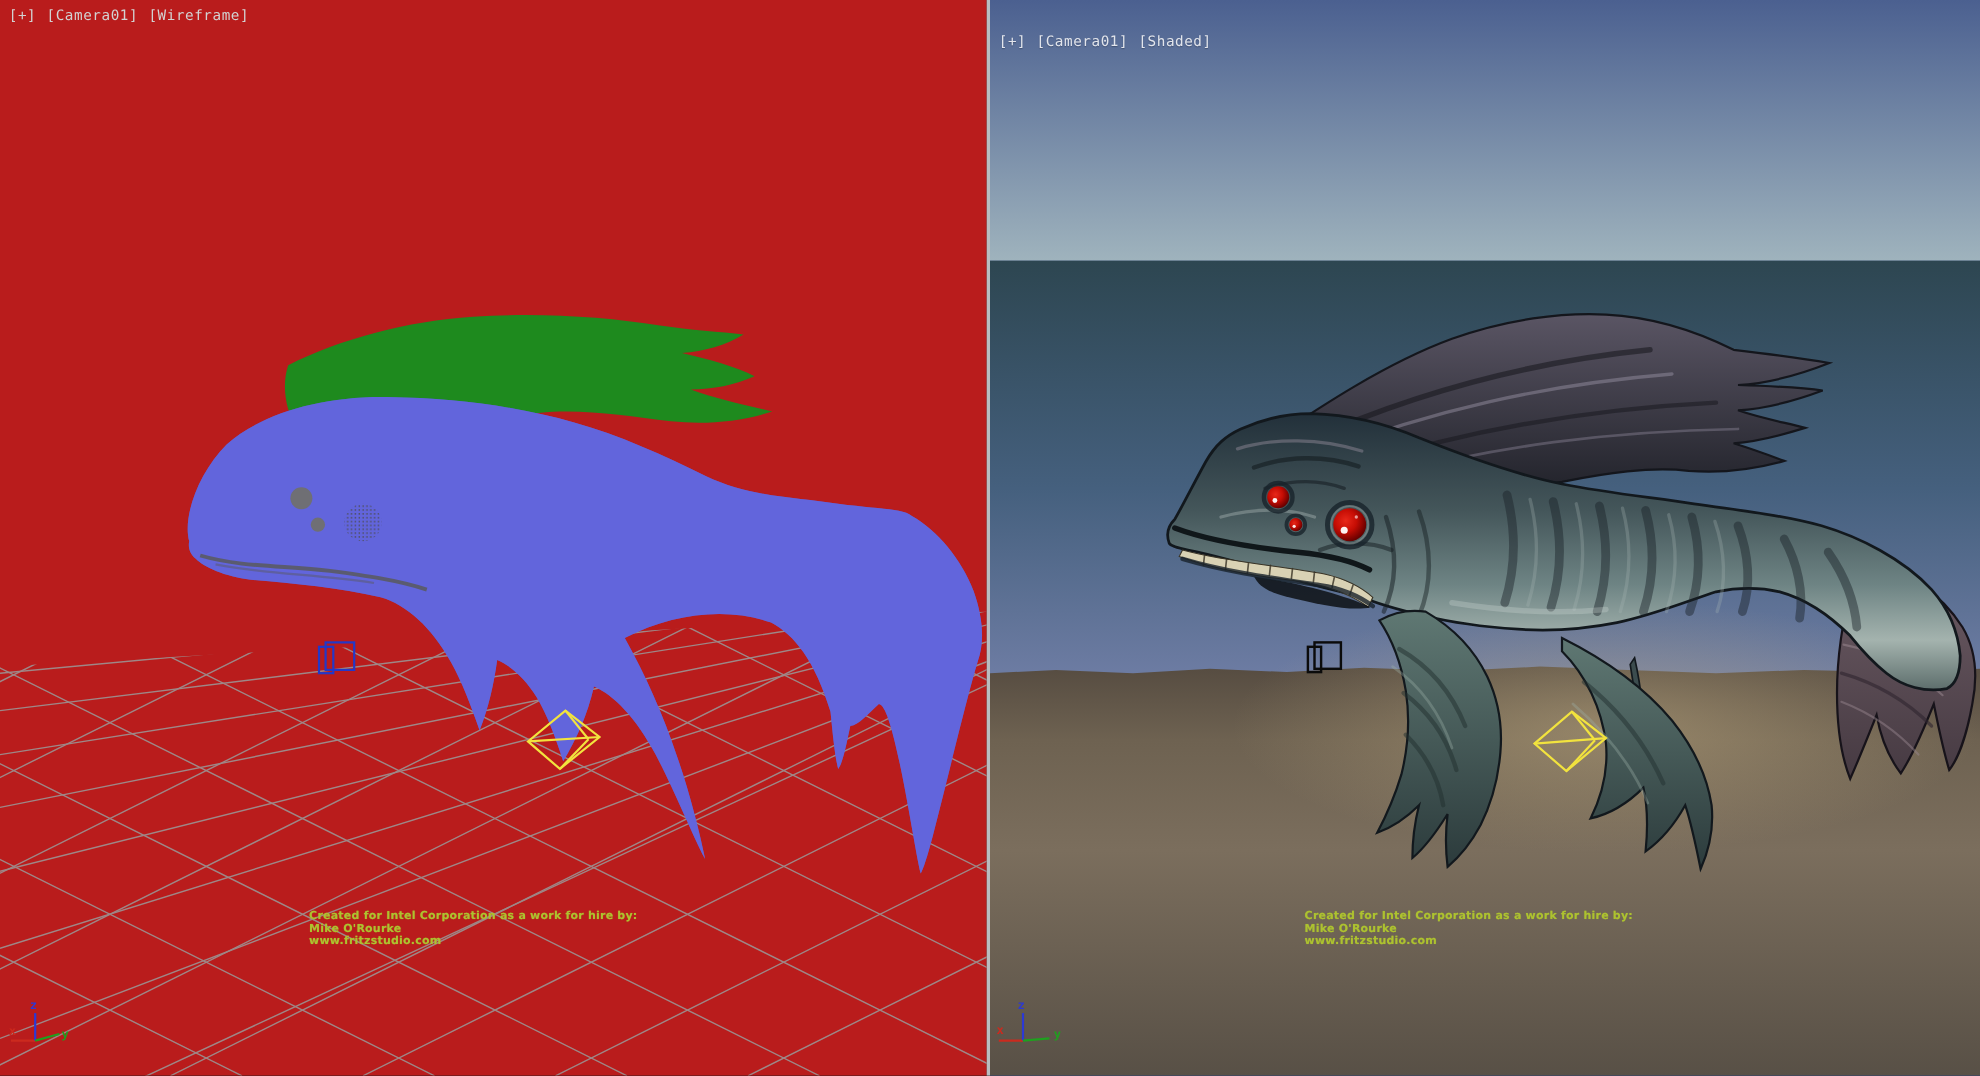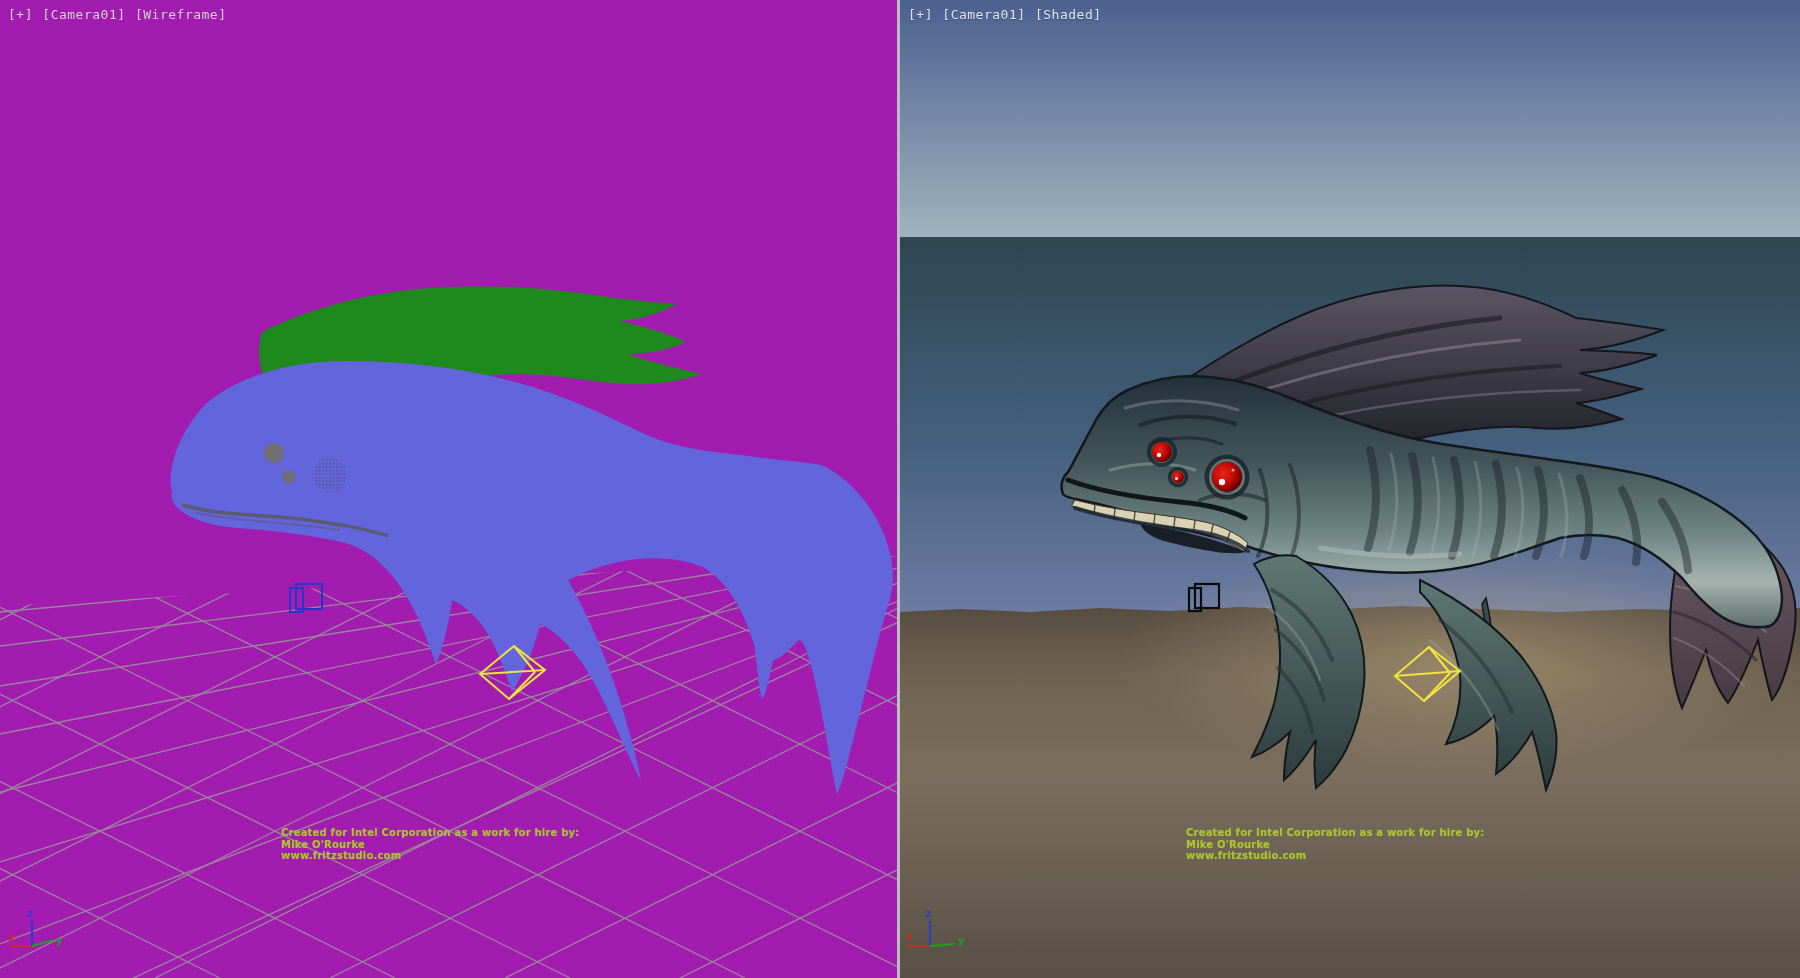--- a/index.html
+++ b/index.html
@@ -1,26 +1,26 @@
 <!DOCTYPE html>
 <html><head>
 <meta charset="utf-8">
 <style>
   html,body{margin:0;padding:0;background:#1e1e1e;}
   .stage{position:relative;width:1800px;height:978px;overflow:hidden;
          font-family:"DejaVu Sans",sans-serif;}
   .viewport{position:absolute;top:0;height:978px;overflow:hidden;}
-  .vp-left{left:0;width:897px;background:#a21caf;}
+  .vp-left{left:0;width:897px;background:#b91c1c;}
   .vp-right{left:900px;width:900px;background:#4b5f8f;}
   .splitter{position:absolute;top:0;left:897px;width:3px;height:978px;background:#b9bcc0;cursor:col-resize;}
   .vp-label{position:absolute;top:7px;left:8px;z-index:30;
             font-family:"DejaVu Sans Mono",monospace;font-size:13px;letter-spacing:0.5px;
             user-select:none;white-space:nowrap;}
   .vp-left .vp-label{color:#d2d2d2;}
-  .vp-right .vp-label{color:#e2e5ec;text-shadow:0 1px 1px rgba(20,30,50,.35);}
+  .vp-right .vp-label{color:#e2e5ec;text-shadow:0 1px 1px rgba(20,30,50,.35);margin-top:24px;}
   .vp-label span{cursor:pointer;margin-right:1px;}
   .watermark{position:absolute;z-index:25;color:#adc22f;font-size:10px;font-weight:bold;
              line-height:11.5px;letter-spacing:.2px;white-space:nowrap;
              text-shadow:0 0 1px rgba(173,194,47,.55);user-select:none;margin-top:28px;}
   .vp-left .watermark{left:281px;top:799px;}
   .vp-right .watermark{left:286px;top:799px;}
   svg{position:absolute;top:0;left:0;display:block;}
   .axis-label{font-family:"DejaVu Sans Mono",monospace;font-size:11px;font-weight:bold;}
 </style>
 </head>

